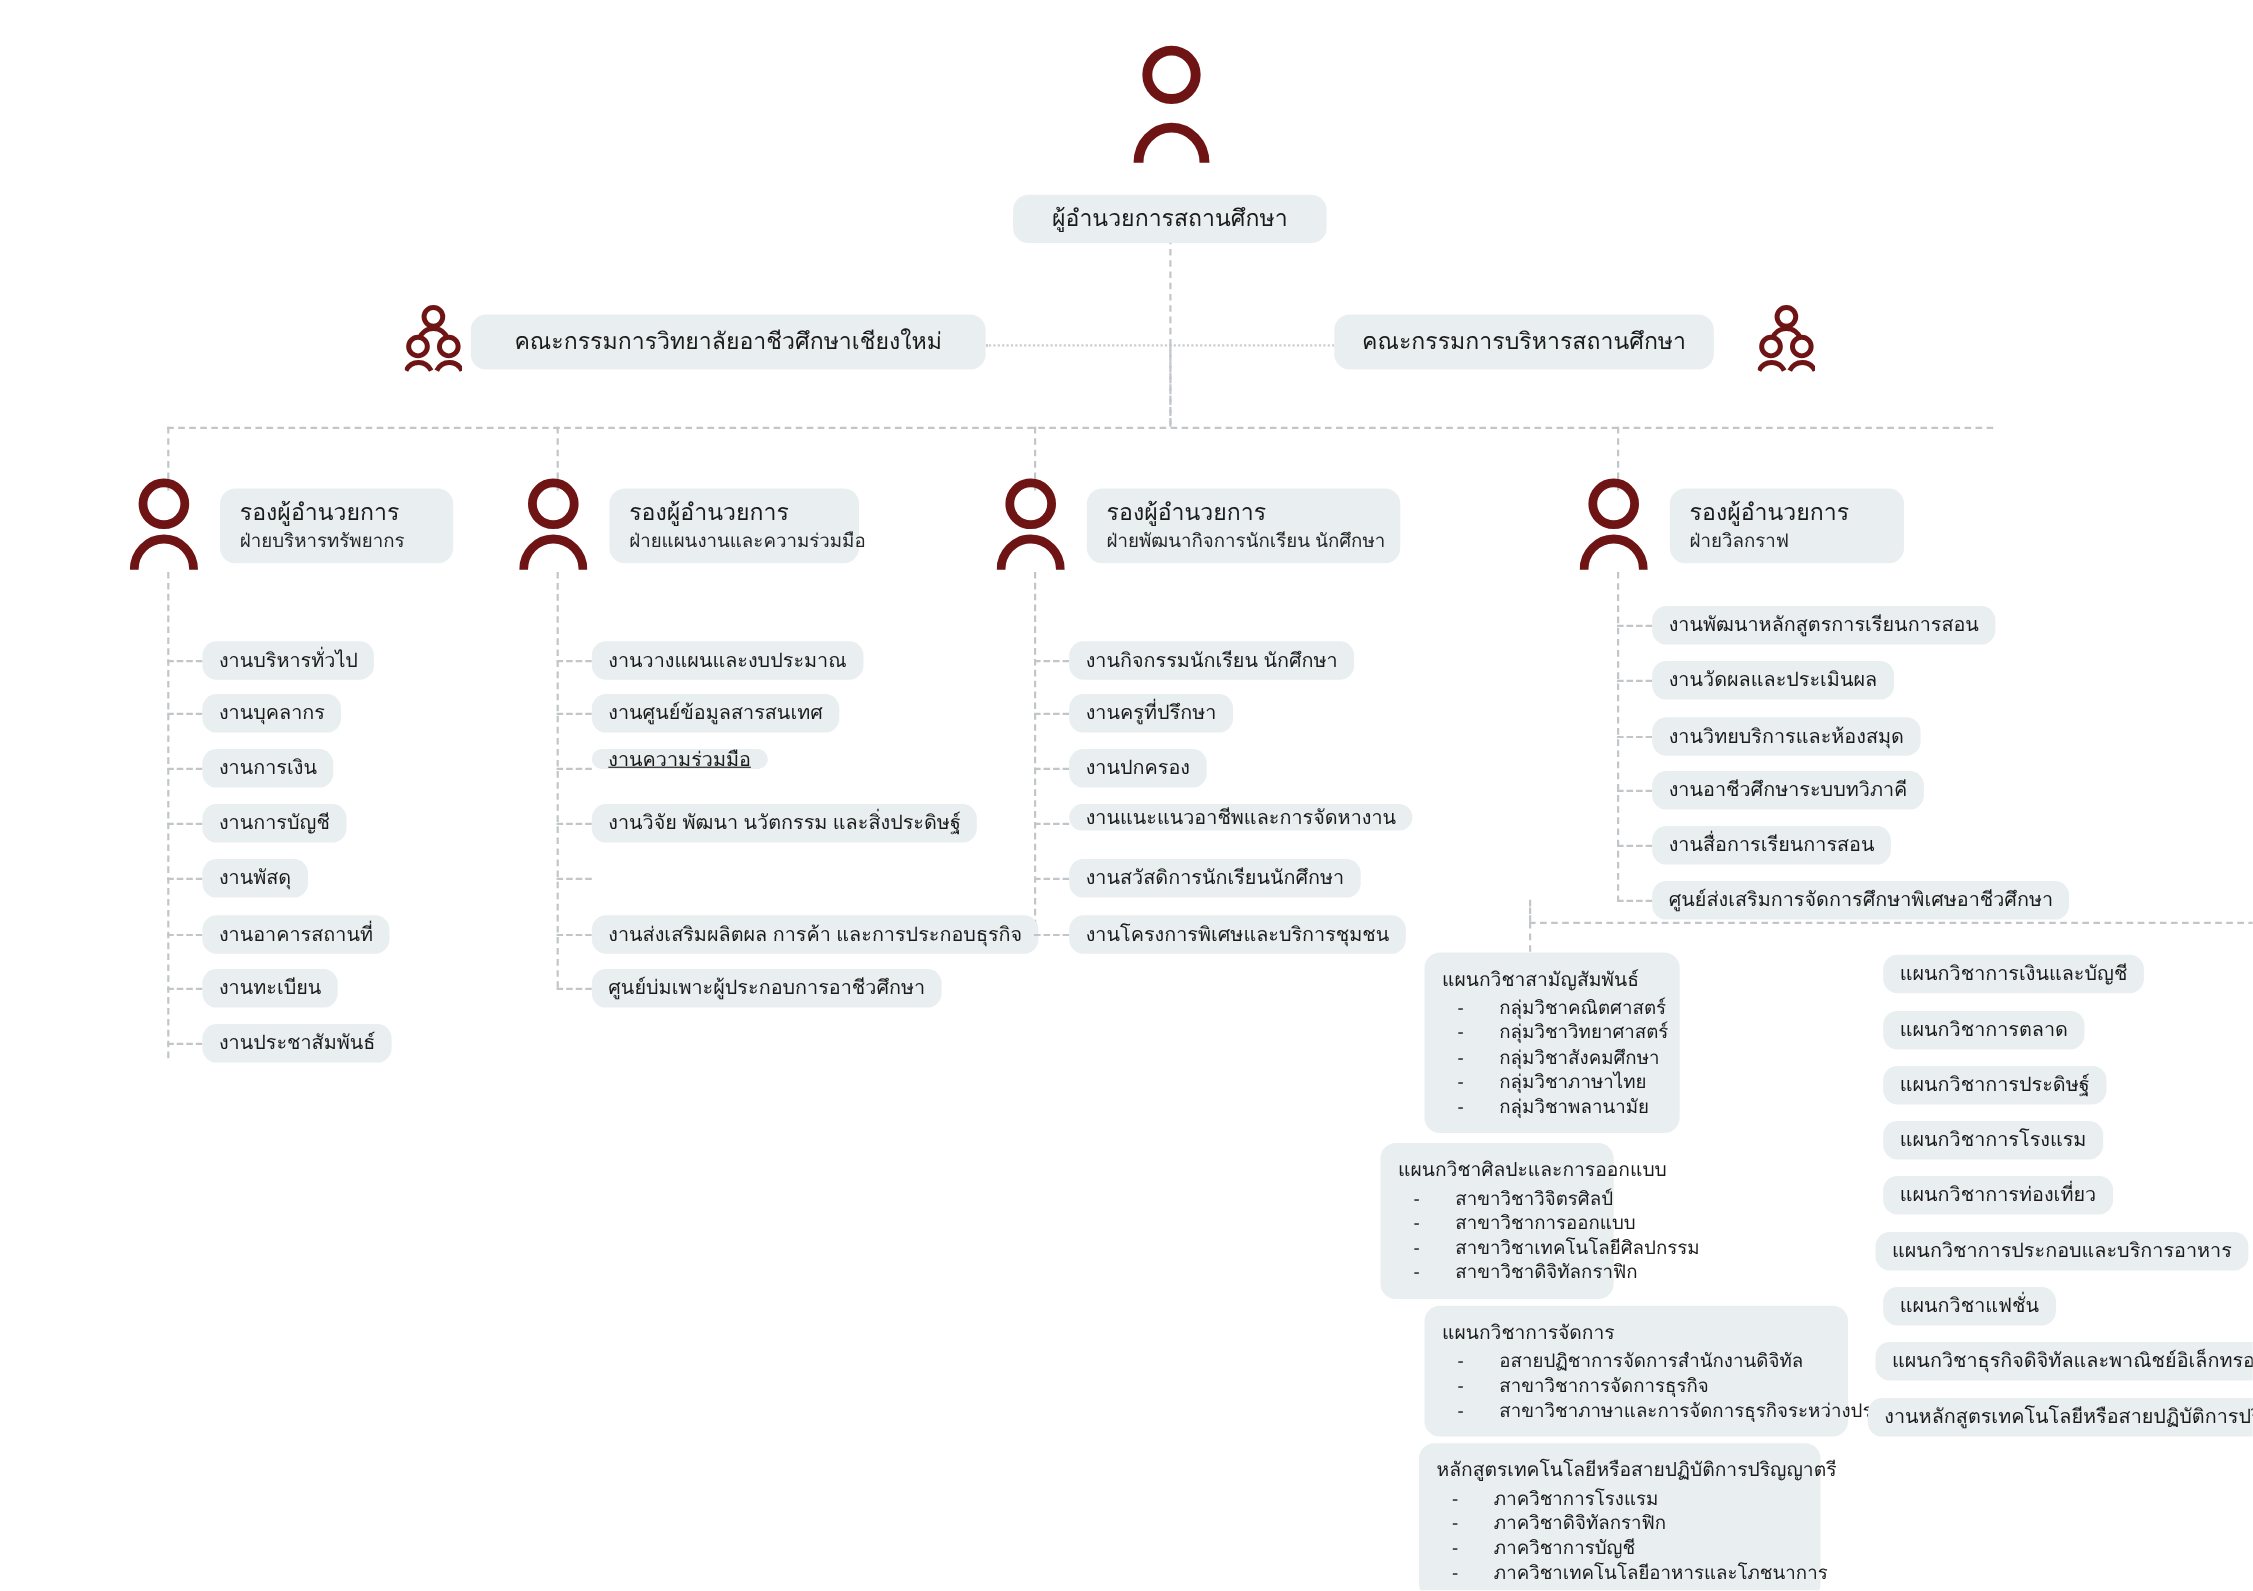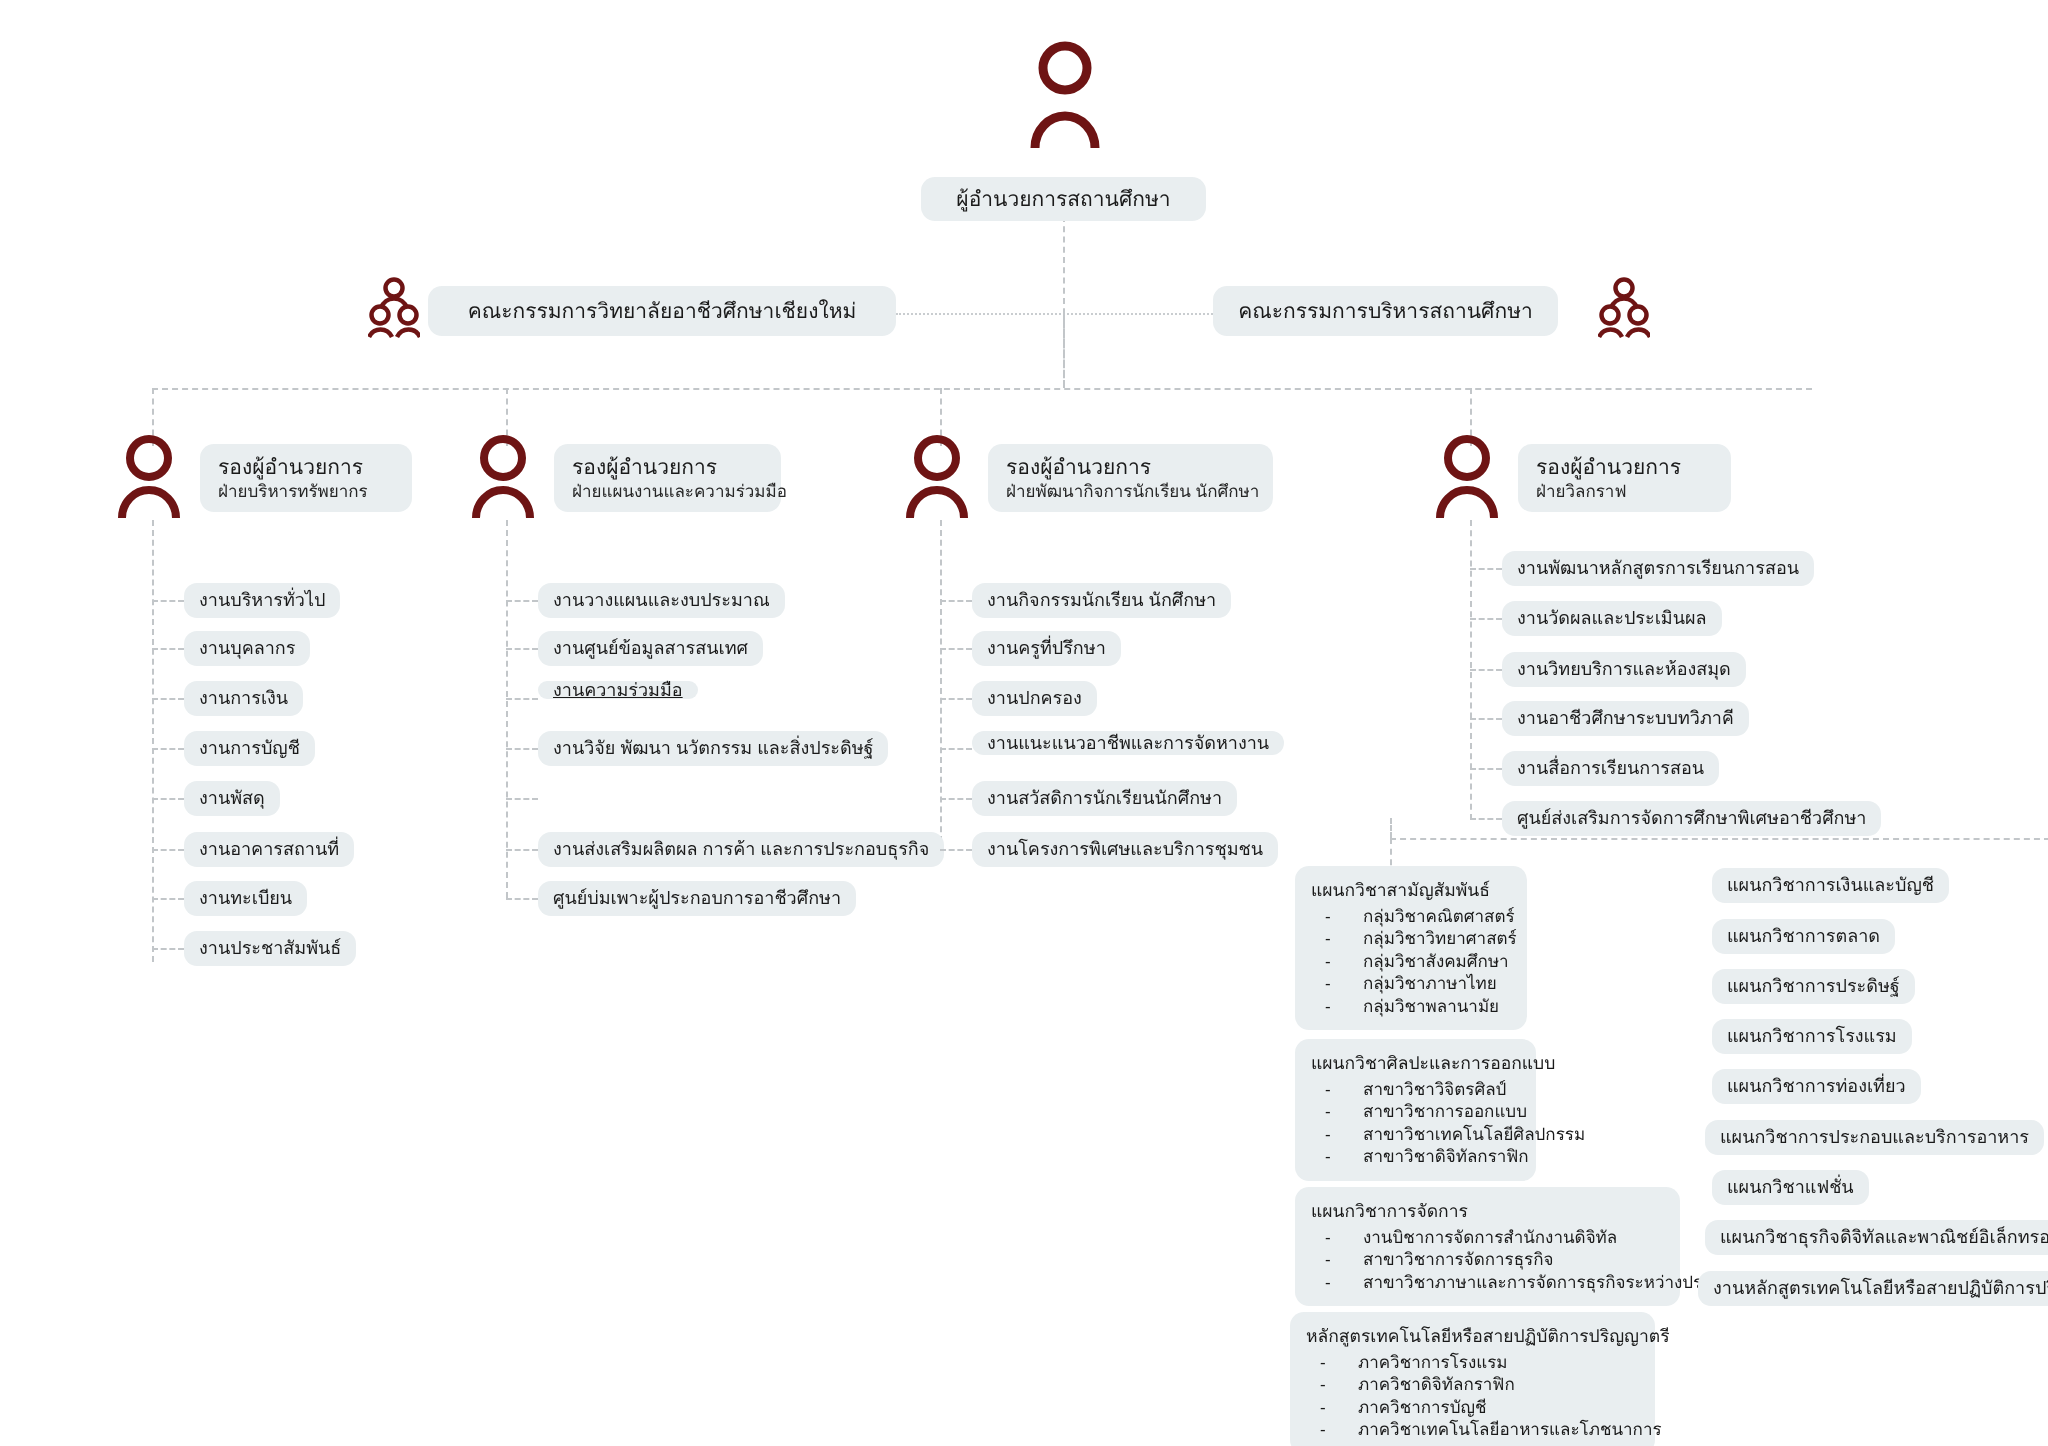--- a/index.html
+++ b/index.html
@@ -301,34 +301,34 @@
     <div class="card-title">แผนกวิชาสามัญสัมพันธ์</div>
     <ul>
       <li>กลุ่มวิชาคณิตศาสตร์</li>
       <li>กลุ่มวิชาวิทยาศาสตร์</li>
       <li>กลุ่มวิชาสังคมศึกษา</li>
       <li>กลุ่มวิชาภาษาไทย</li>
       <li>กลุ่มวิชาพลานามัย</li>
     </ul>
   </div>
 
-  <div class="card" style="left:1295px; top:1039px; width:241px;">
+  <div class="card" style="left:1255px; top:1039px; width:212px;">
     <div class="card-title">แผนกวิชาศิลปะและการออกแบบ</div>
     <ul>
       <li>สาขาวิชาวิจิตรศิลป์</li>
       <li>สาขาวิชาการออกแบบ</li>
       <li>สาขาวิชาเทคโนโลยีศิลปกรรม</li>
       <li>สาขาวิชาดิจิทัลกราฟิก</li>
     </ul>
   </div>
 
   <div class="card" style="left:1295px; top:1187px; width:385px;">
     <div class="card-title">แผนกวิชาการจัดการ</div>
     <ul>
-      <li>งานบิชาการจัดการสำนักงานดิจิทัล</li>
+      <li>อสายปฏิชาการจัดการสำนักงานดิจิทัล</li>
       <li>สาขาวิชาการจัดการธุรกิจ</li>
       <li>สาขาวิชาภาษาและการจัดการธุรกิจระหว่างประเทศ</li>
     </ul>
   </div>
 
   <div class="card" style="left:1290px; top:1312px; width:365px;">
     <div class="card-title">หลักสูตรเทคโนโลยีหรือสายปฏิบัติการปริญญาตรี</div>
     <ul>
       <li>ภาควิชาการโรงแรม</li>
       <li>ภาควิชาดิจิทัลกราฟิก</li>

